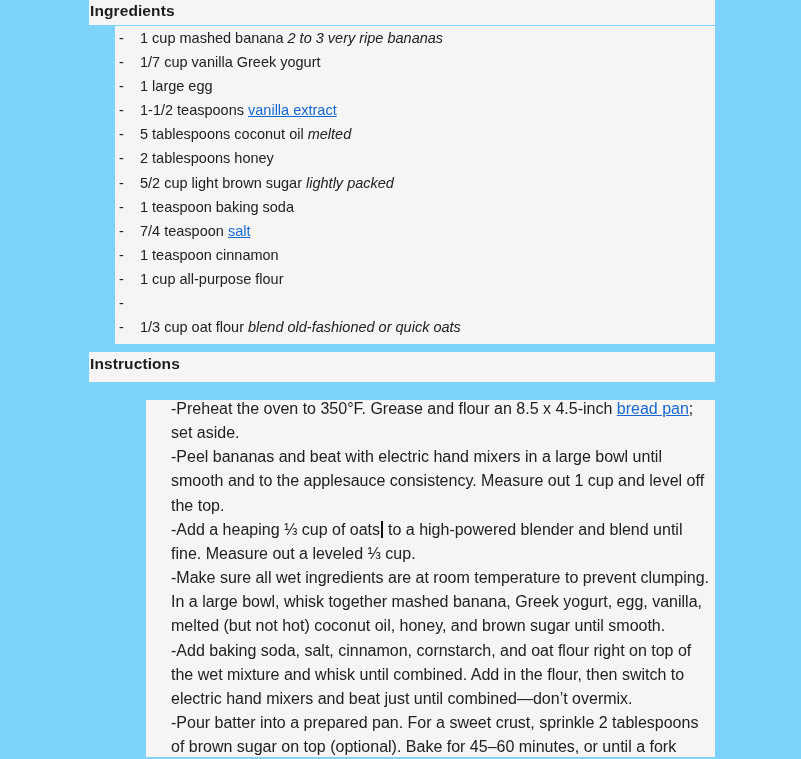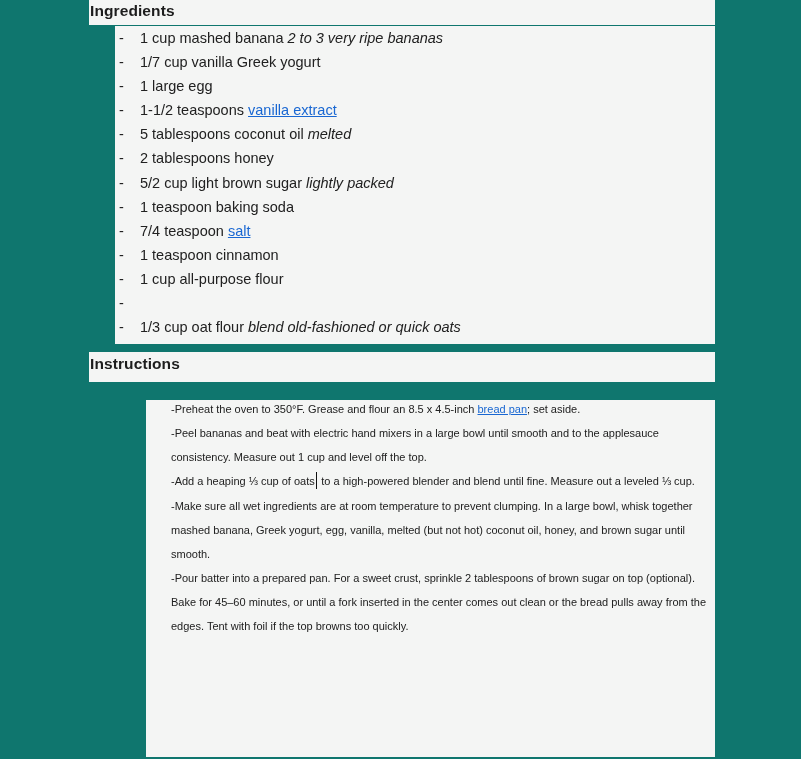--- a/index.html
+++ b/index.html
@@ -1,21 +1,21 @@
 <!DOCTYPE html>
 <html><head>
 <meta charset="utf-8">
 <style>
   html,body { margin:0; padding:0; }
   body {
     width:801px; height:759px; background:#ffffff;
     font-family:"Liberation Sans", sans-serif;
     -webkit-font-smoothing:antialiased;
   }
-  .stage { position:relative; width:801px; height:759px; overflow:hidden; background:#0f766e; }
+  .stage { position:relative; width:801px; height:759px; overflow:hidden; background:#7dd3fc; }
 
   .band {
     position:absolute; left:89px; width:626px;
     background:#f4f5f4; display:flex; align-items:center;
   }
   .band-ingredients { top:0; height:25px; padding-bottom:3px; box-sizing:border-box; }
   .band-instructions { top:352px; height:30px; padding-bottom:6px; box-sizing:border-box;text-align:right; }
   .section-heading {
     font-size:15.5px; font-weight:700; color:#1d1d1d; padding-left:1px; letter-spacing:0.1px;
   }
@@ -32,21 +32,21 @@
   .note { font-style:italic; }
 
   a.doc-link { color:#1967d2; text-decoration:underline; cursor:pointer; }
 
   .instr-block {
     position:absolute; left:146px; top:400px; width:569px; height:357px;
     background:#f4f5f4; box-sizing:border-box; padding-left:25px; overflow:hidden;
   }
   .instr-text { margin-top:-3px; width:545px; }
   .instr-text p {
-    margin:0; font-size:11px; line-height:24.15px; color:#212121;
+    margin:0; font-size:16px; line-height:24.15px; color:#212121;
   }
   .caret {
     display:inline-block; width:1.5px; height:17px; background:#111111;
     vertical-align:-3.5px; margin:0 1px 0 1px;
   }
 </style>
 </head>
 <body>
 
 <div class="stage">
@@ -74,17 +74,18 @@
   <div class="band band-instructions">
     <span class="section-heading">Instructions</span>
   </div>
 
   <div class="instr-block">
     <div class="instr-text">
         <p class="step">-Preheat the oven to 350°F. Grease and flour an 8.5 x 4.5-inch <a class="doc-link">bread pan</a>; set aside.</p>
         <p class="step">-Peel bananas and beat with electric hand mixers in a large bowl until smooth and to the applesauce consistency. Measure out 1 cup and level off the top.</p>
         <p class="step">-Add a heaping ⅓ cup of oats<span class="caret"></span> to a high-powered blender and blend until fine. Measure out a leveled ⅓ cup.</p>
         <p class="step">-Make sure all wet ingredients are at room temperature to prevent clumping. In a large bowl, whisk together mashed banana, Greek yogurt, egg, vanilla, melted (but not hot) coconut oil, honey, and brown sugar until smooth.</p>
+        <p class="step">-Add baking soda, salt, cinnamon, cornstarch, and oat flour right on top of the wet mixture and whisk until combined. Add in the flour, then switch to electric hand mixers and beat just until combined—don’t overmix.</p>
         <p class="step">-Pour batter into a prepared pan. For a sweet crust, sprinkle 2 tablespoons of brown sugar on top (optional). Bake for 45–60 minutes, or until a fork inserted in the center comes out clean or the bread pulls away from the edges. Tent with foil if the top browns too quickly.</p>
       </div>
   </div>
 
 </div>
 
 </body></html>

